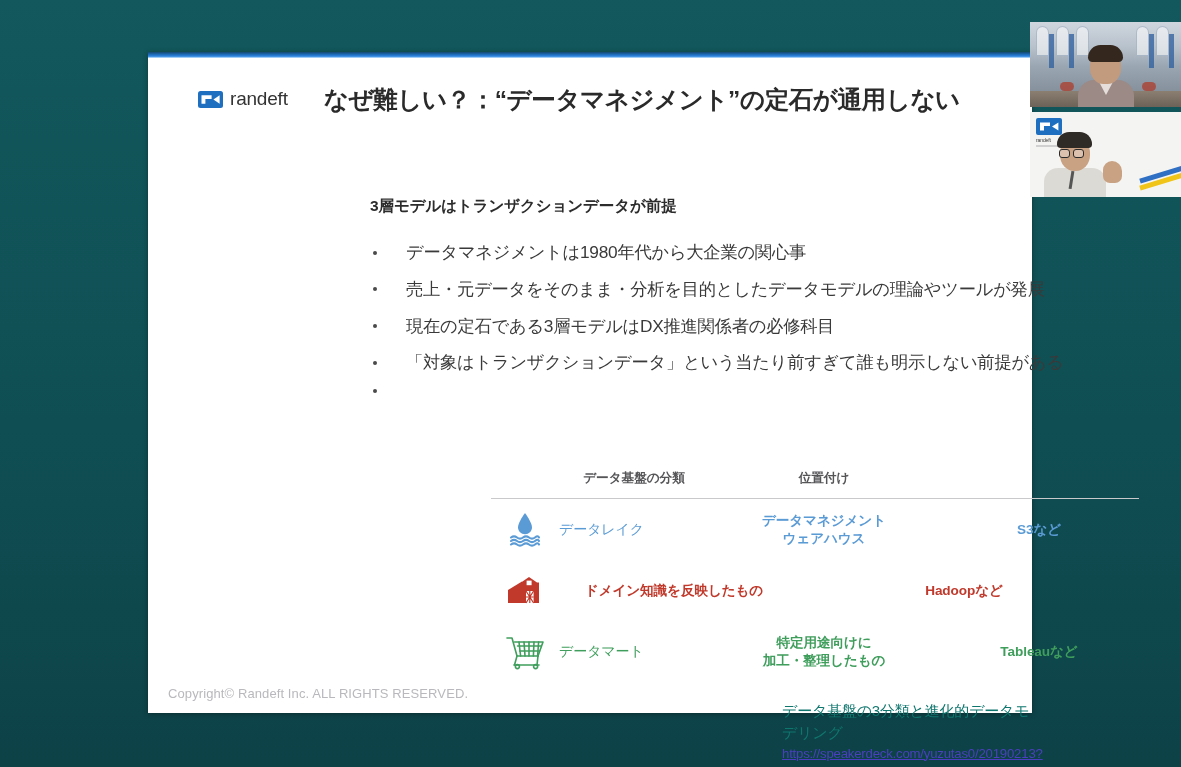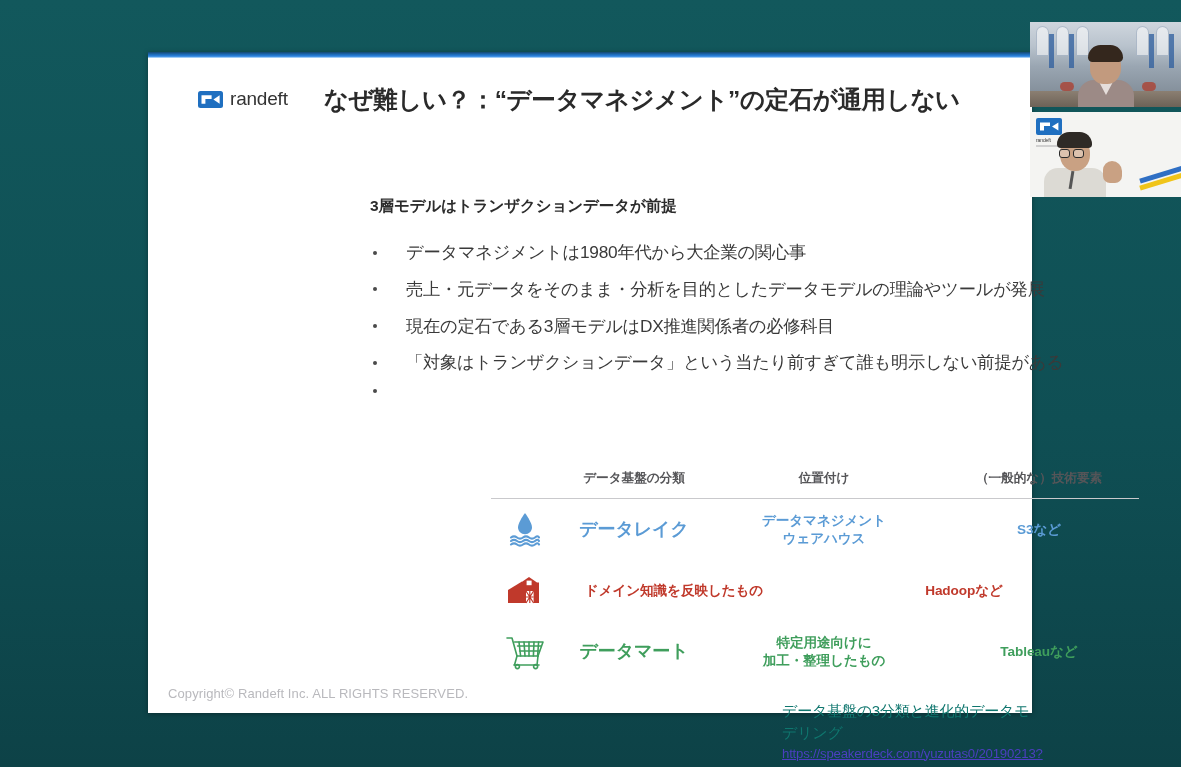--- a/index.html
+++ b/index.html
@@ -157,23 +157,22 @@
     align-items: center;
     height: 61px;
   }
 
   .matrix-row .col-icon {
     width: 68px; flex: 0 0 68px;
     display: flex; align-items: center; justify-content: center;
   }
   .matrix-row .col-name {
     width: 150px; flex: 0 0 150px;
-    text-align: center;
-    font-size: 18px;
-    font-weight: bold;
+    font-size: 14px;
+    font-weight: normal;
     line-height: 1.28;
     letter-spacing: -0.1px;
   }
   .matrix-row .col-role {
     width: 230px; flex: 0 0 230px;
     text-align: center;
     font-size: 13.6px;
     font-weight: bold;
     line-height: 1.28;
     letter-spacing: -0.1px;
@@ -455,23 +454,20 @@
     <div id="matrix">
 
       <div class="matrix-head">
         <div class="col-icon"></div>
         <div class="col-name">
           <span>データ基盤の分類</span>
         </div>
         <div class="col-role">
           <span>位置付け</span>
         </div>
-        <div class="col-tech">
-          <span>（一般的な）技術要素</span>
-        </div>
       </div>
 
       <div class="matrix-row row-lake">
         <div class="col-icon">
           <span class="cell-icon">
             <svg width="40" height="40" viewBox="0 0 40 40">
               <path d="M20 5 C20 5 27 14.5 27 19.2 C27 23.1 23.9 26.2 20 26.2
                        C16.1 26.2 13 23.1 13 19.2 C13 14.5 20 5 20 5 Z" fill="#5b9bd5"></path>
               <g stroke="#5b9bd5" stroke-width="2.1" fill="none" stroke-linecap="round">
                 <path d="M6 29.5 q3 -2.4 6 0 t6 0 t6 0 t6 0 t4 0"></path>

